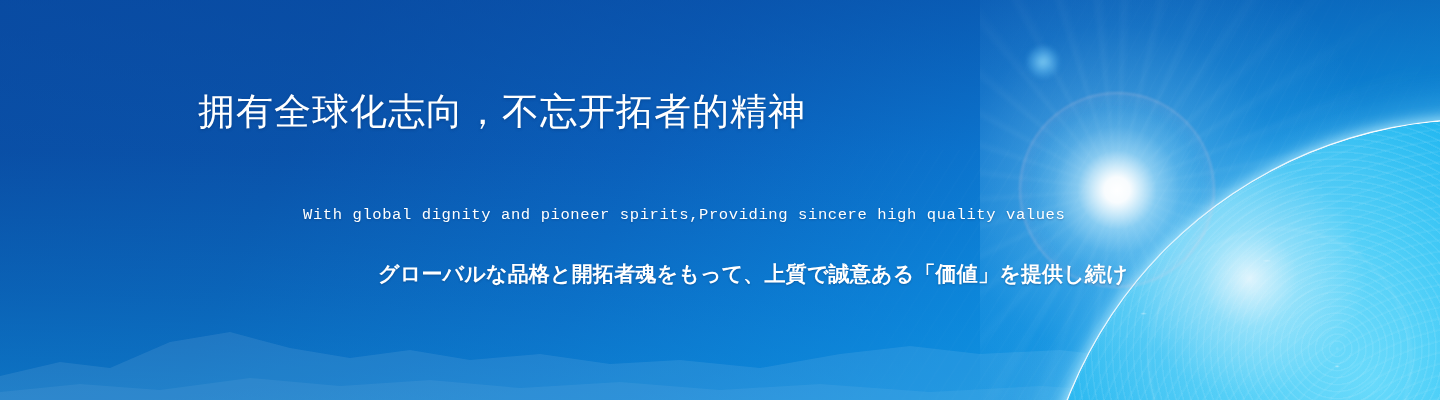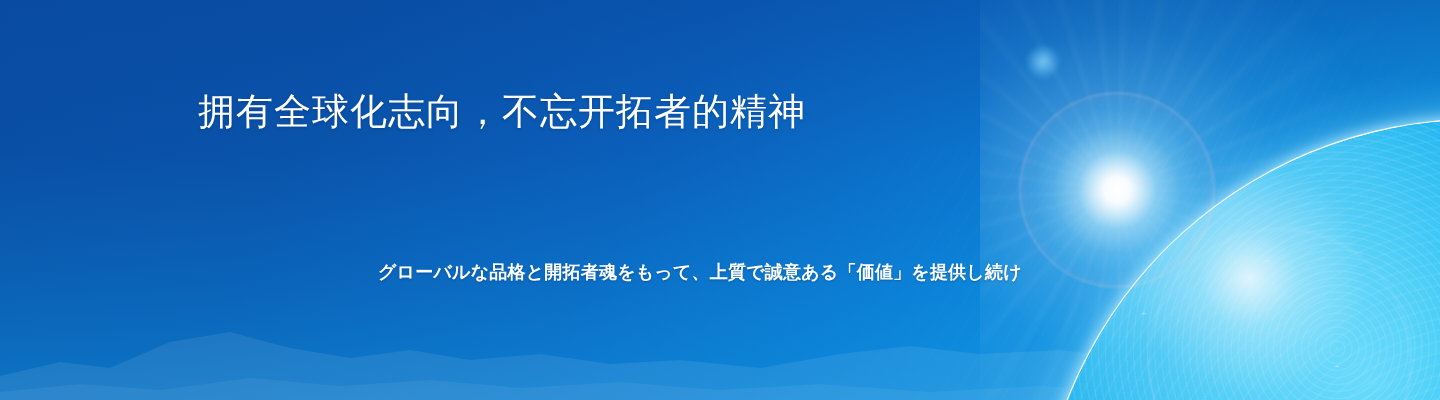--- a/index.html
+++ b/index.html
@@ -263,21 +263,21 @@
     letter-spacing: 0.6px;
     white-space: nowrap;
     text-shadow: 0 1px 2px rgba(3,40,92,0.3);
   }
   .subtitle-jp {
     position: absolute;
     left: 378px;
     top: 260px;
     color: #ffffff;
     font-family: Liberation Sans, sans-serif;
-    font-size: 18px;
+    font-size: 21px;
     font-weight: bold;
     letter-spacing: 0.2px;
     white-space: nowrap;
     text-shadow: 0 1px 2px rgba(3,40,92,0.35);
   }
 </style>
 </head>
 <body>
 
 <div id="banner">
@@ -343,16 +343,17 @@
     <div class="flare-ring"></div>
     <div class="flare-ring-2"></div>
     <div class="sun-core"></div>
     <div class="flare-orb"></div>
   </div>
 
   <div class="copy">
     <div class="headline">
       <span>拥有全球化志向，不忘开拓者的精神</span>
     </div>
+    <div class="subtitle-en">With global dignity and pioneer spirits,Providing sincere high quality values</div>
     <div class="subtitle-jp">グローバルな品格と開拓者魂をもって、上質で誠意ある「価値」を提供し続け</div>
   </div>
 
 </div>
 
 </body></html>

